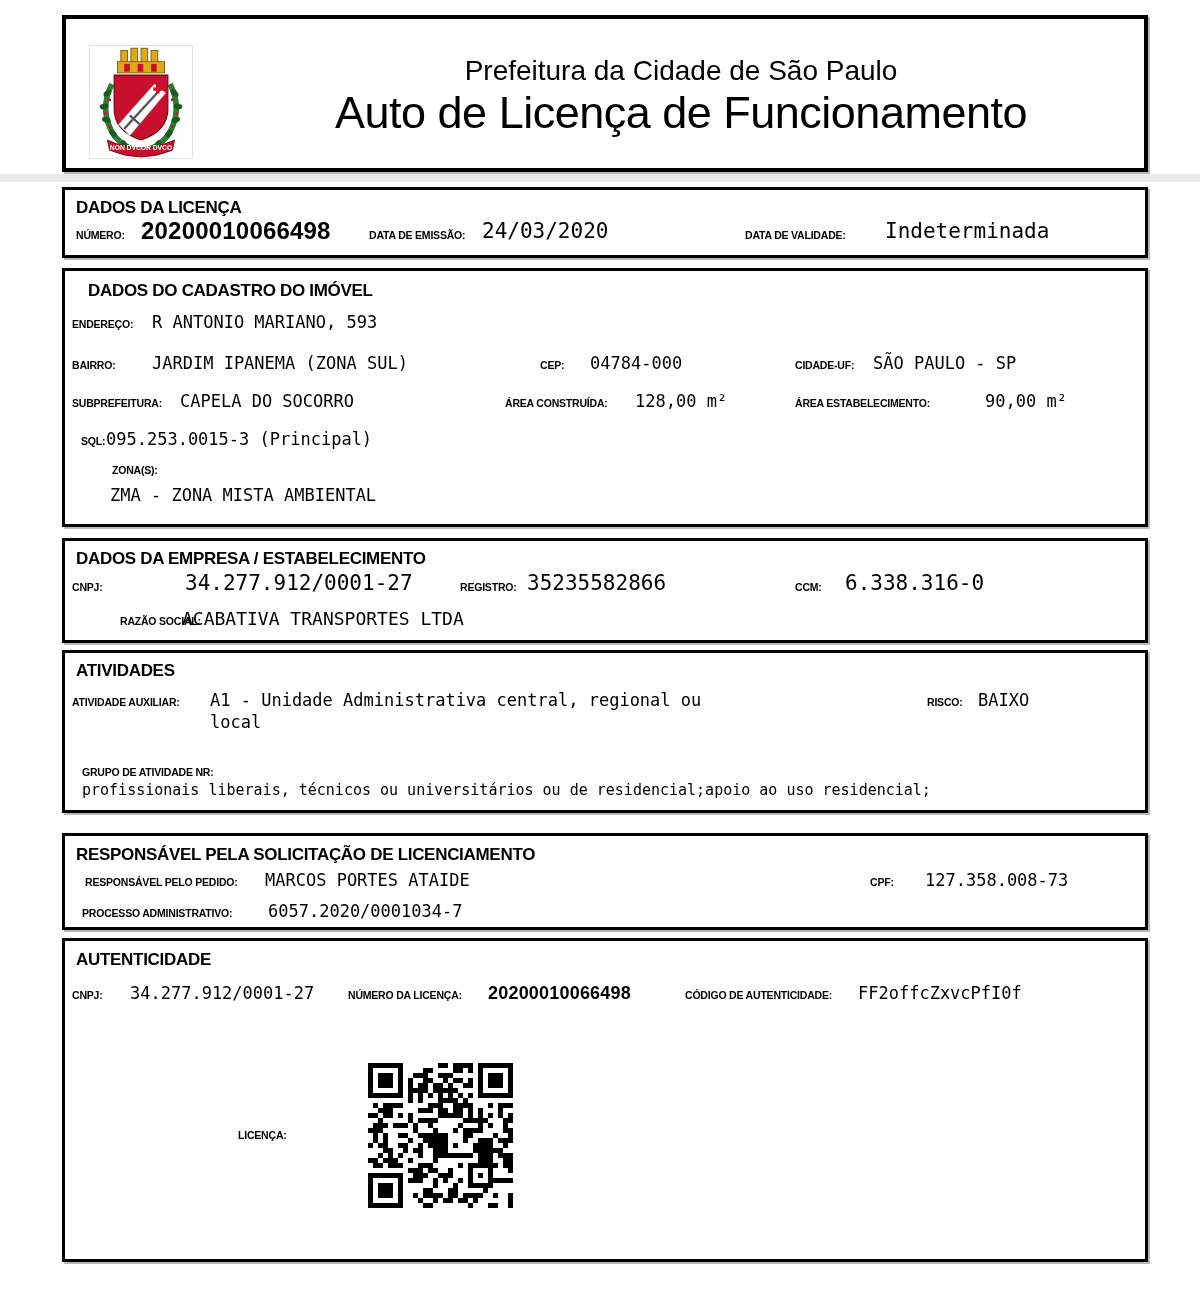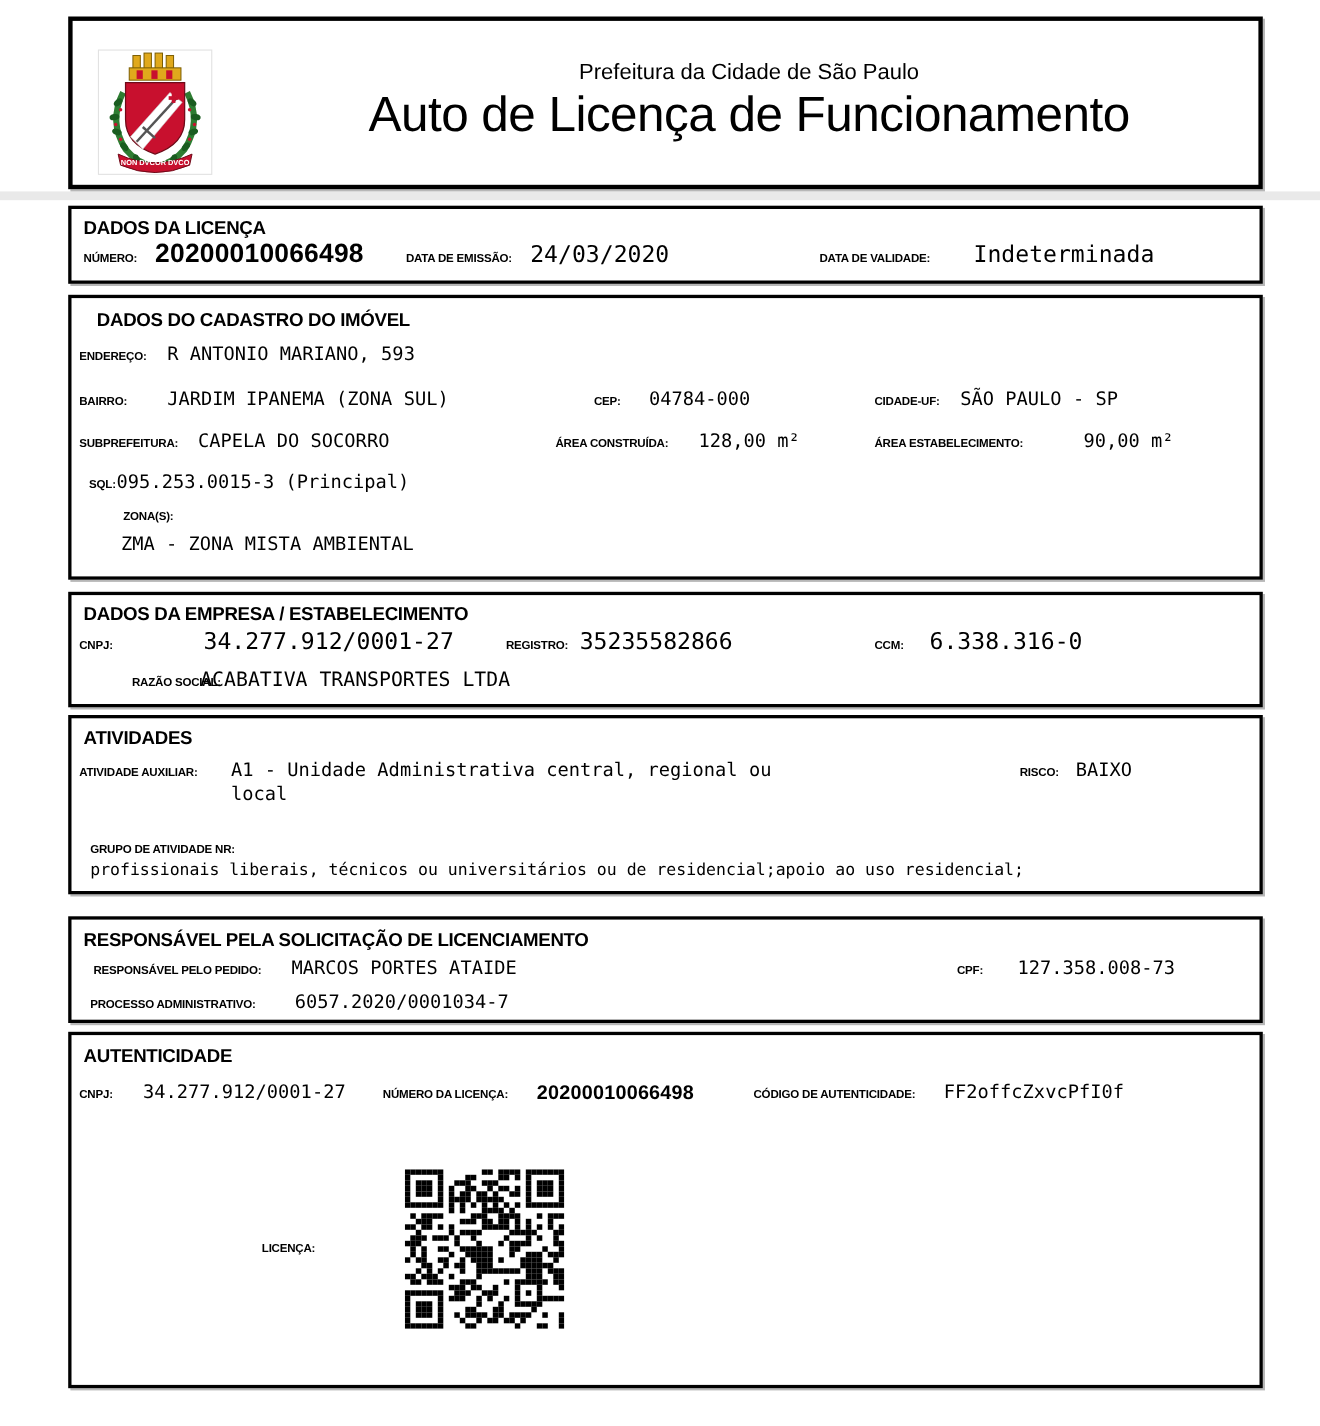--- a/index.html
+++ b/index.html
@@ -13,21 +13,21 @@
   .lbl{font-weight:bold;font-size:10.5px;letter-spacing:-0.2px;}
   .val{font-family:"DejaVu Sans Mono","Liberation Mono",monospace;font-size:17px;}
   .val-21{font-family:"DejaVu Sans Mono","Liberation Mono",monospace;font-size:21px;}
   .val-18{font-family:"DejaVu Sans Mono","Liberation Mono",monospace;font-size:18px;}
   .val-15{font-family:"DejaVu Sans Mono","Liberation Mono",monospace;font-size:15px;}
   .num-bold{font-family:"Liberation Sans",sans-serif;font-weight:bold;font-size:24px;letter-spacing:0.2px;}
   .num-bold-sm{font-family:"Liberation Sans",sans-serif;font-weight:bold;font-size:18px;letter-spacing:0.2px;}
   .wrapblock{white-space:normal;line-height:22px;}
   .justify1{text-align:justify;text-align-last:justify;}
   .hdr-center{position:absolute;left:150px;top:0;width:930px;text-align:center;}
-  .org-line{font-size:20px;}
+  .org-line{font-size:28px;}
   .title-line{font-size:45px;letter-spacing:-0.5px;}
   .logo-frame{position:absolute;border:1px solid #e2e2e2;background:#fff;}
 </style>
 </head>
 <body>
 
 <div class="page">
 
   <div class="band" style="top:174px;"></div>
 

